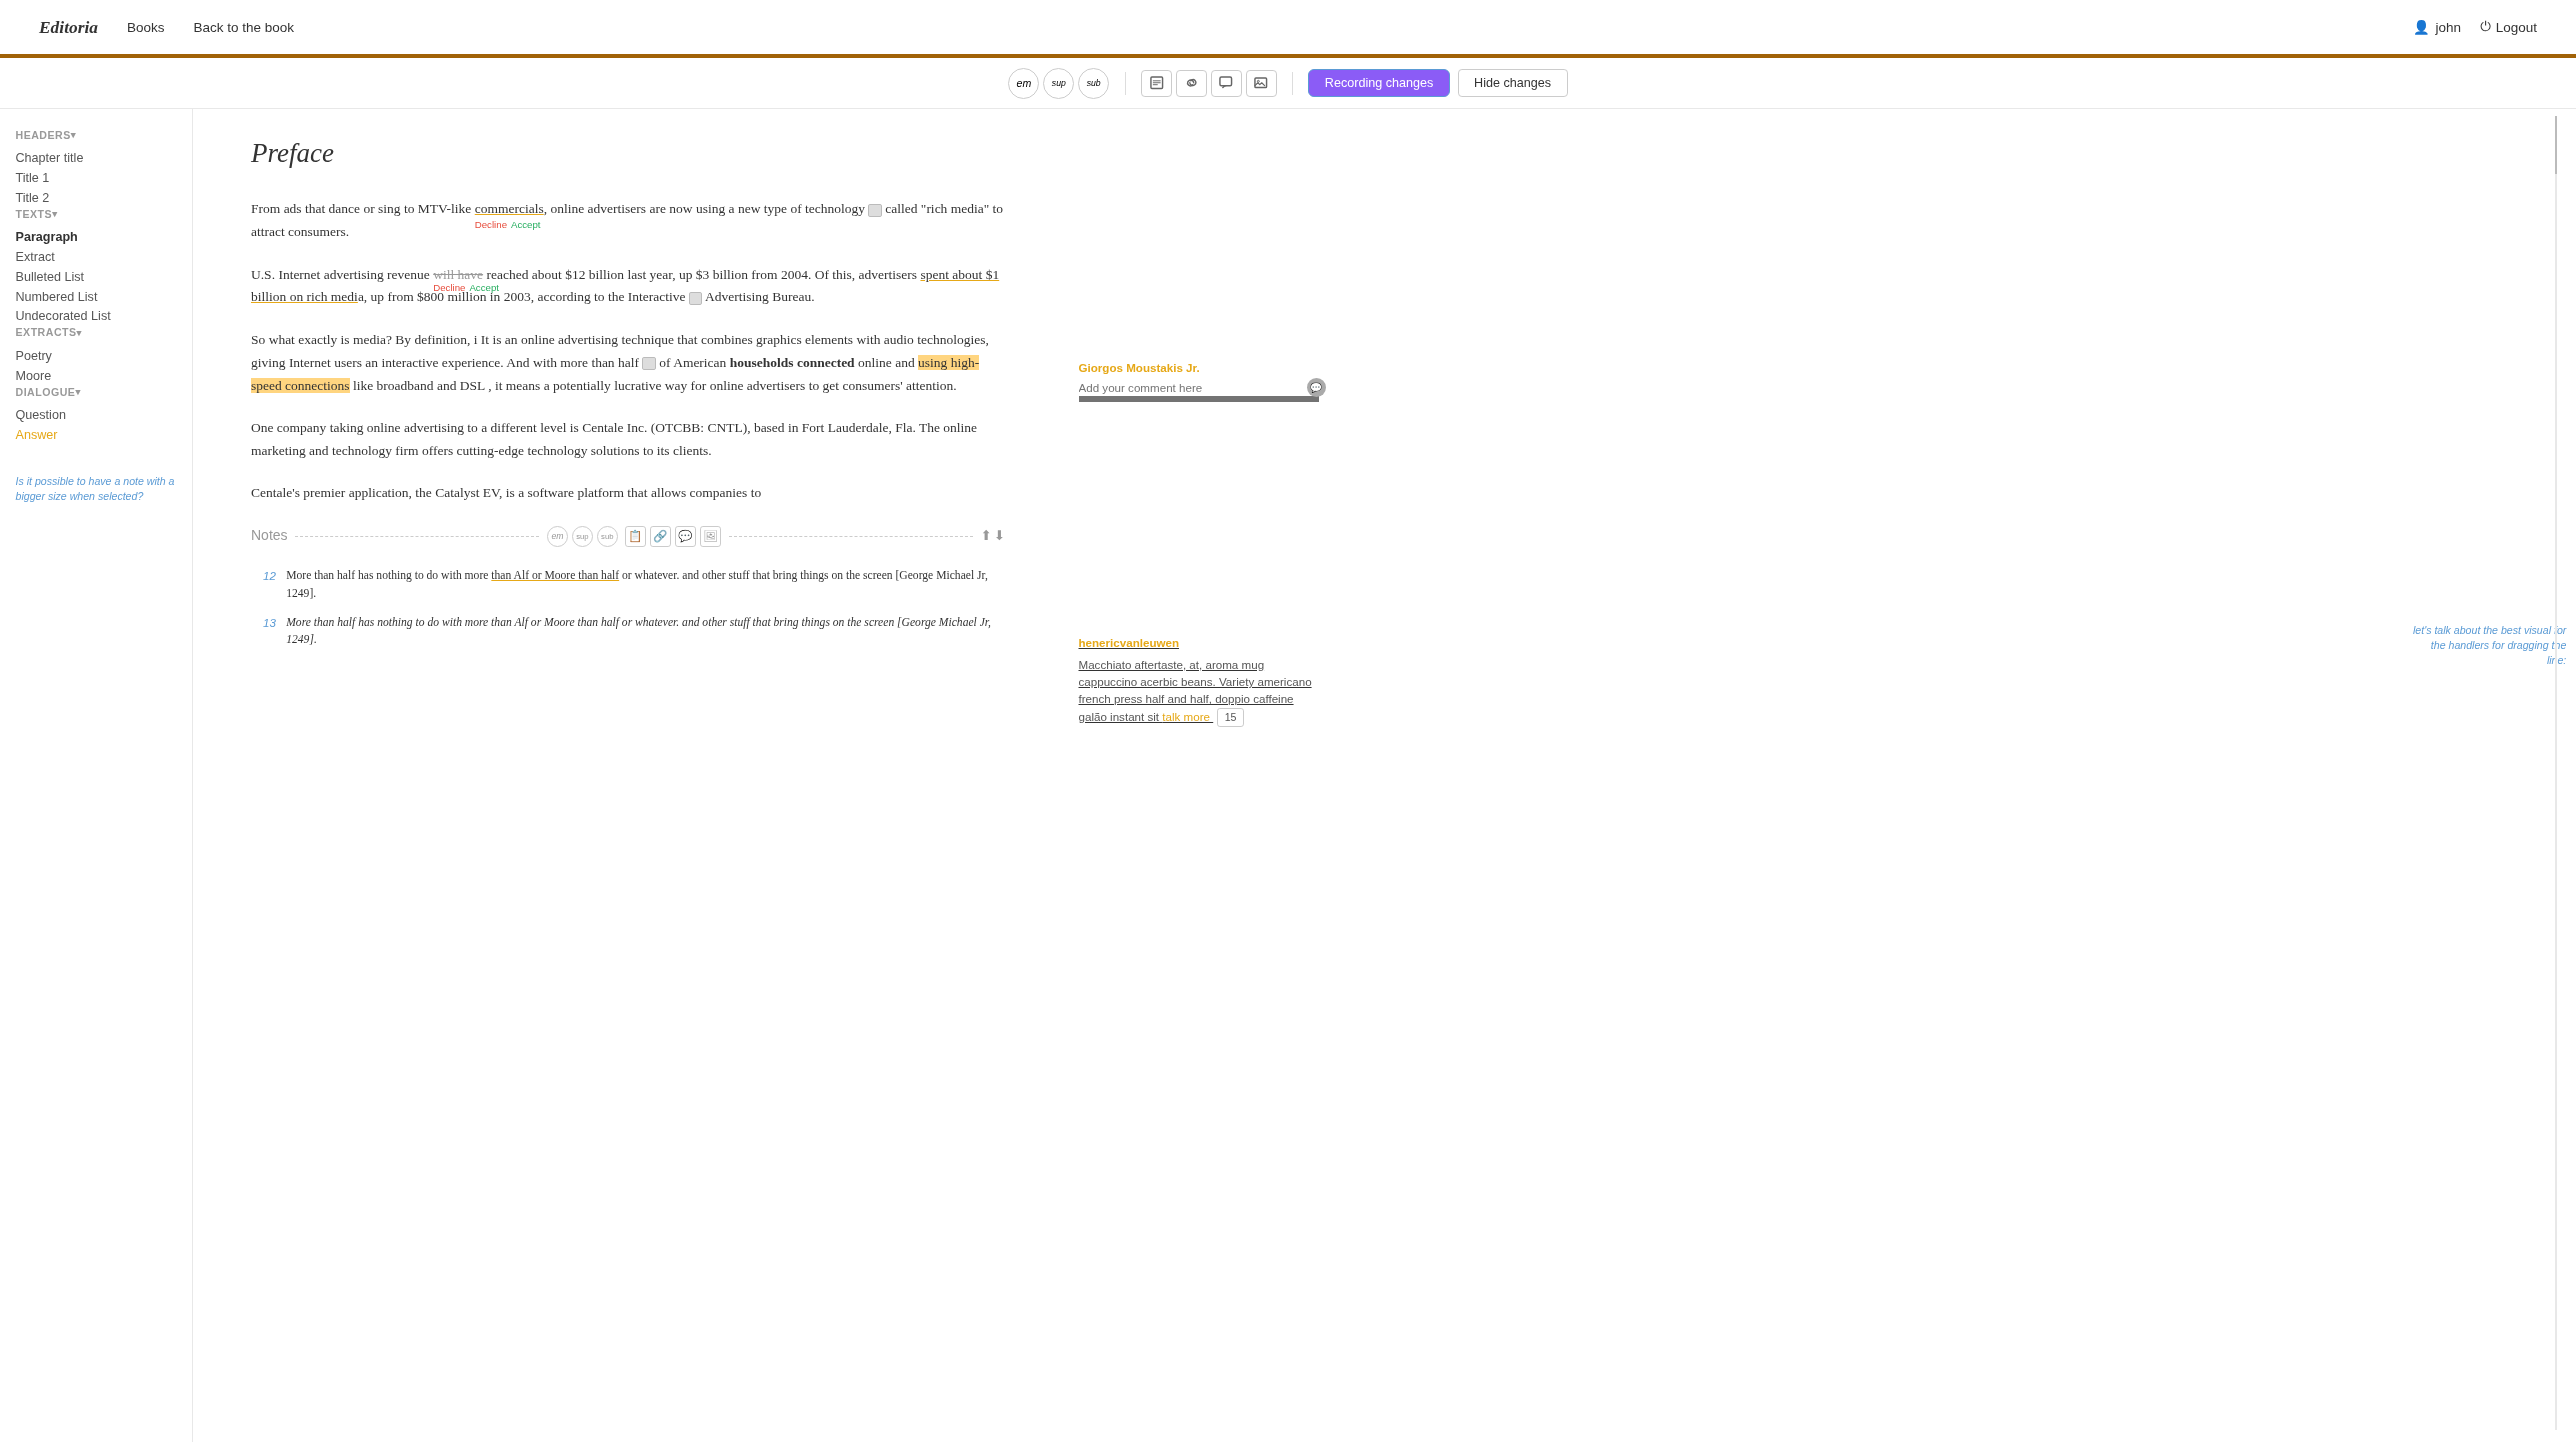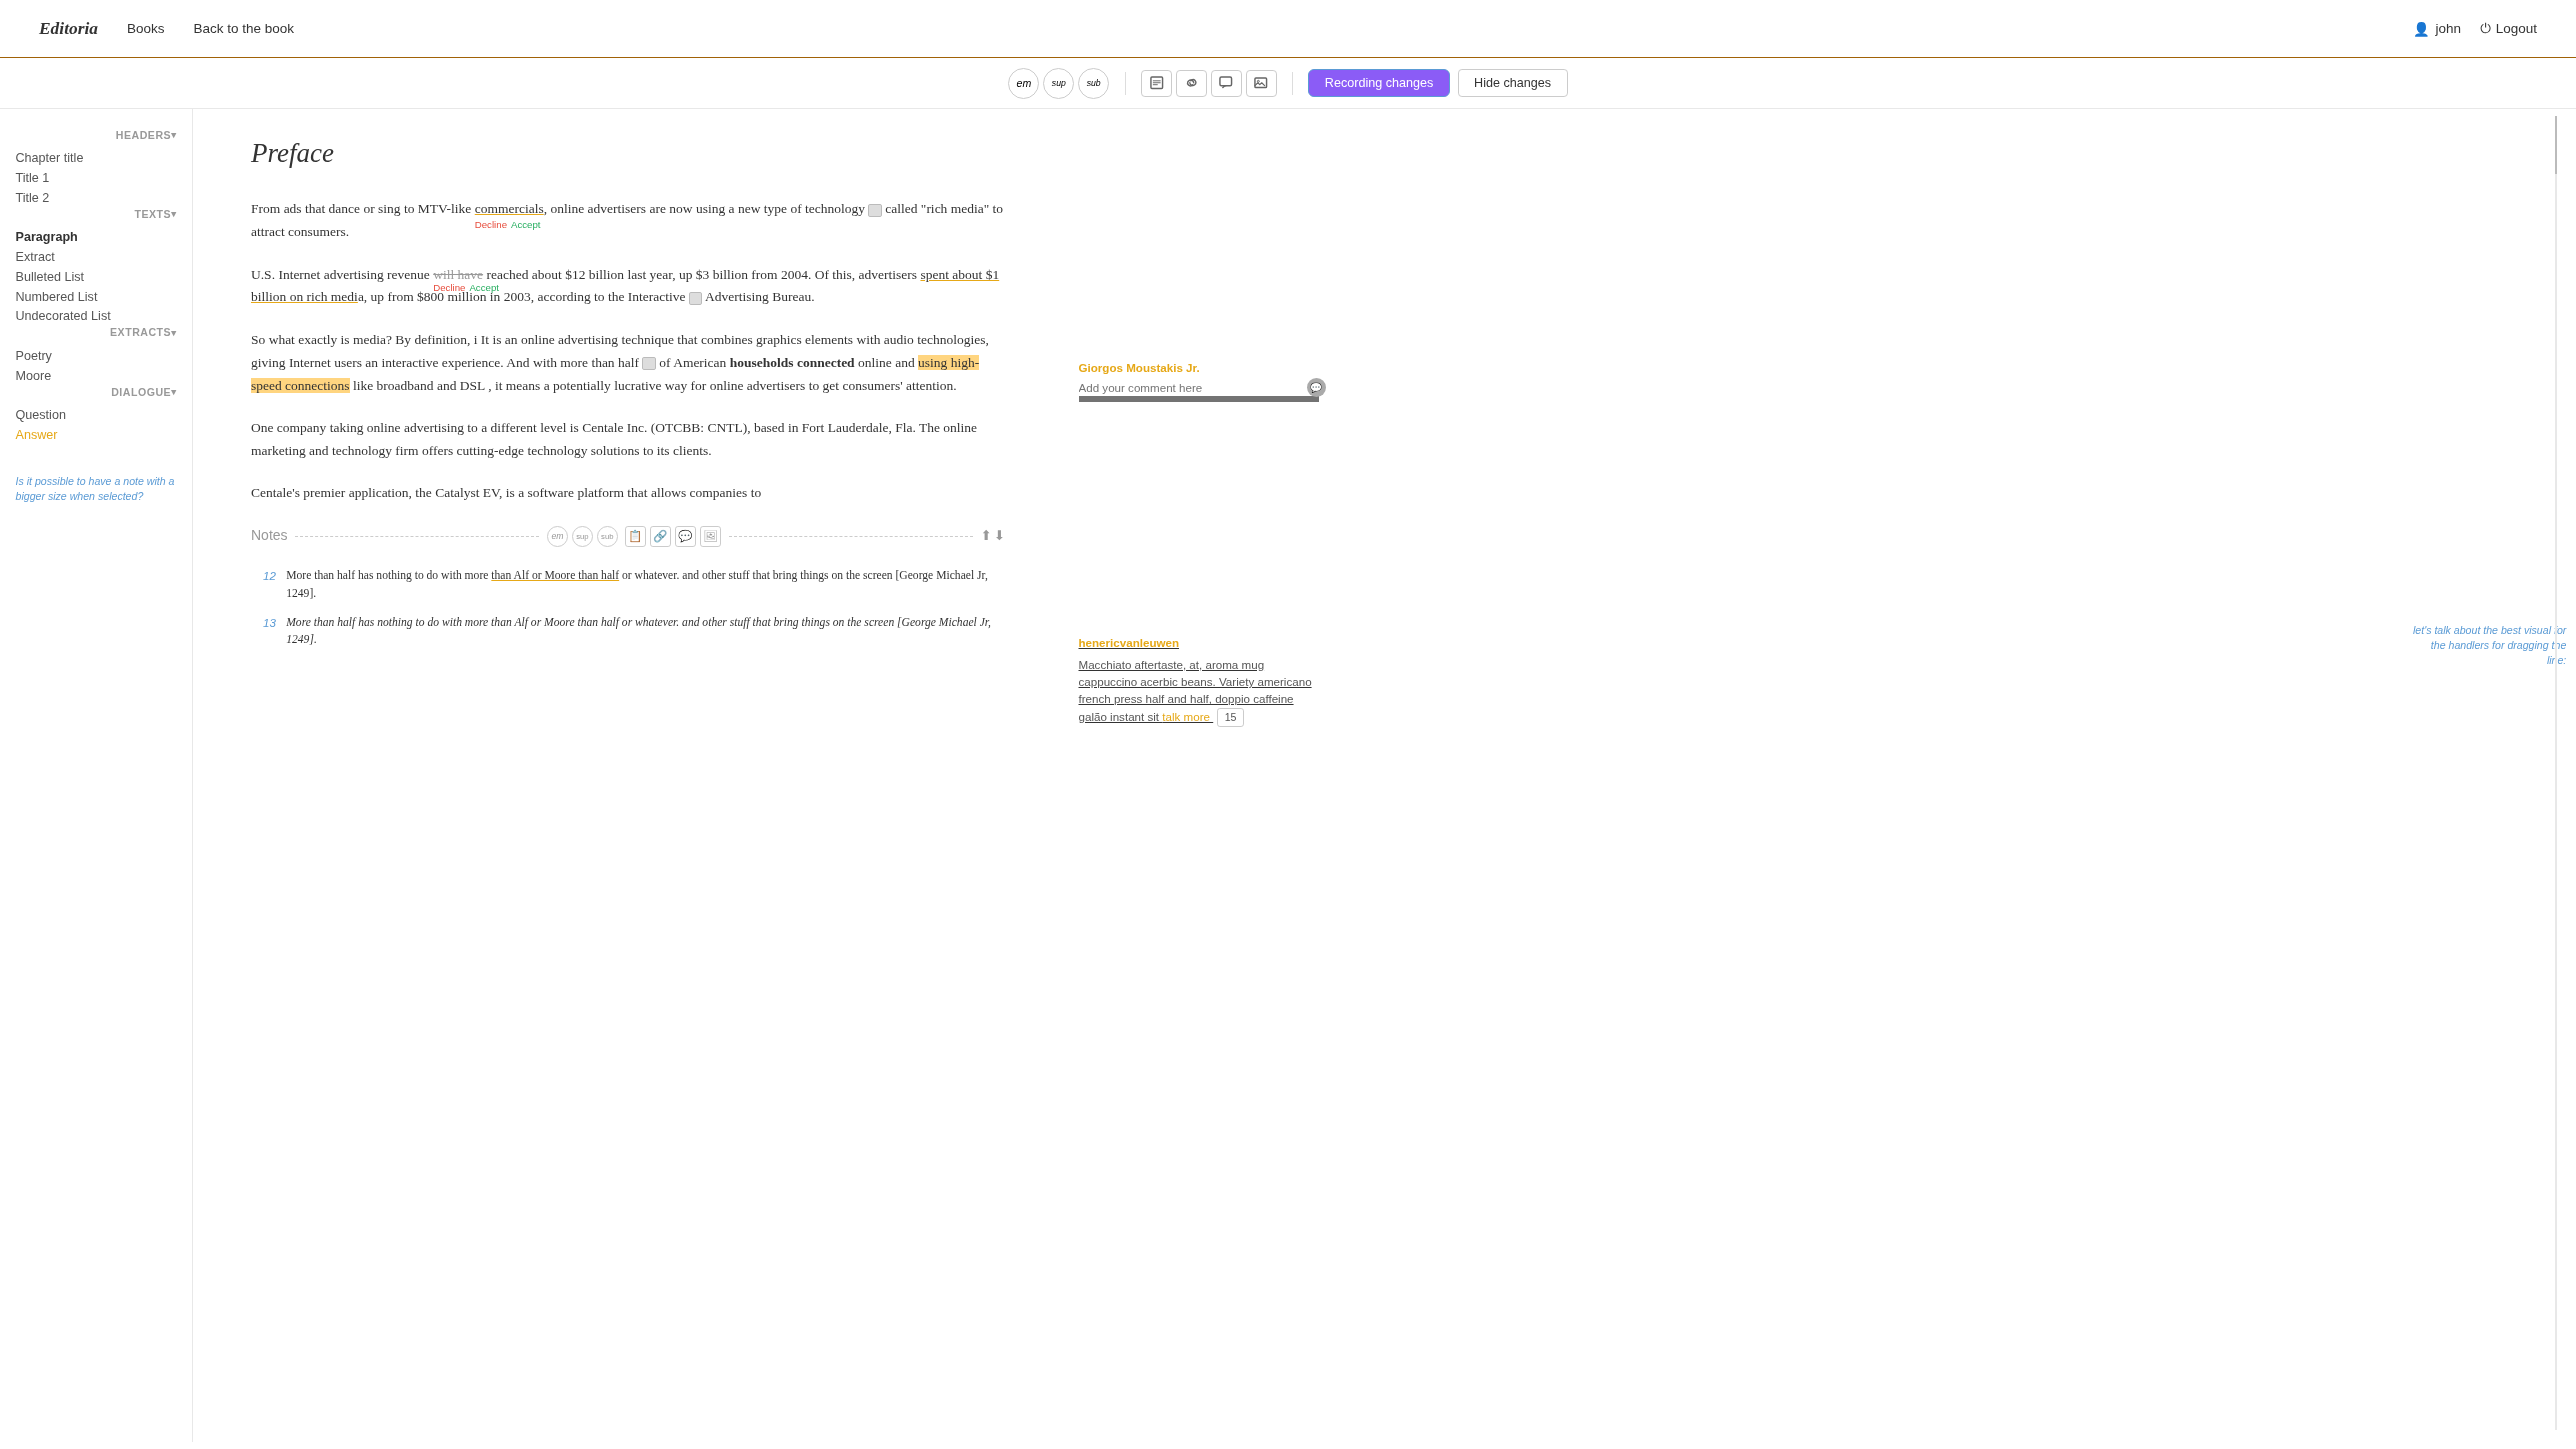--- a/index.html
+++ b/index.html
@@ -4,21 +4,21 @@
   <style>
     * { box-sizing: border-box; margin: 0; padding: 0; }
     body { font-family: Georgia, 'Times New Roman', serif; background: #fff; color: #333; font-size: 13.5px; }
 
     
     .top-nav {
       display: flex;
       align-items: center;
       padding: 0 39px;
       height: 58px;
-      border-bottom: 1px solid #a16207;
+      border-bottom: 4px solid #a16207;
       background: #fff;
     }
     .nav-brand {
       font-style: italic;
       font-size: 17.4px;
       font-weight: bold;
       margin-right: 29px;
       color: #333;
     }
     .nav-link {
@@ -129,21 +129,21 @@
     .sidebar-section-title {
       font-size: 10.6px;
       font-weight: bold;
       color: #999;
       text-transform: uppercase;
       letter-spacing: 0.5px;
       margin-bottom: 7.7px;
       margin-top: 15.5px;
       display: flex;
       align-items: center;
-      justify-content: flex-end;
+      justify-content: flex-start;
     }
     .sidebar-section-title:first-child { margin-top: 0; }
     .sidebar-item {
       font-size: 12.6px;
       color: #555;
       padding: 2.9px 0;
       cursor: pointer;
     }
     .sidebar-item.active { font-weight: bold; color: #333; }
     .sidebar-item.highlight { color: #e6a817; }

